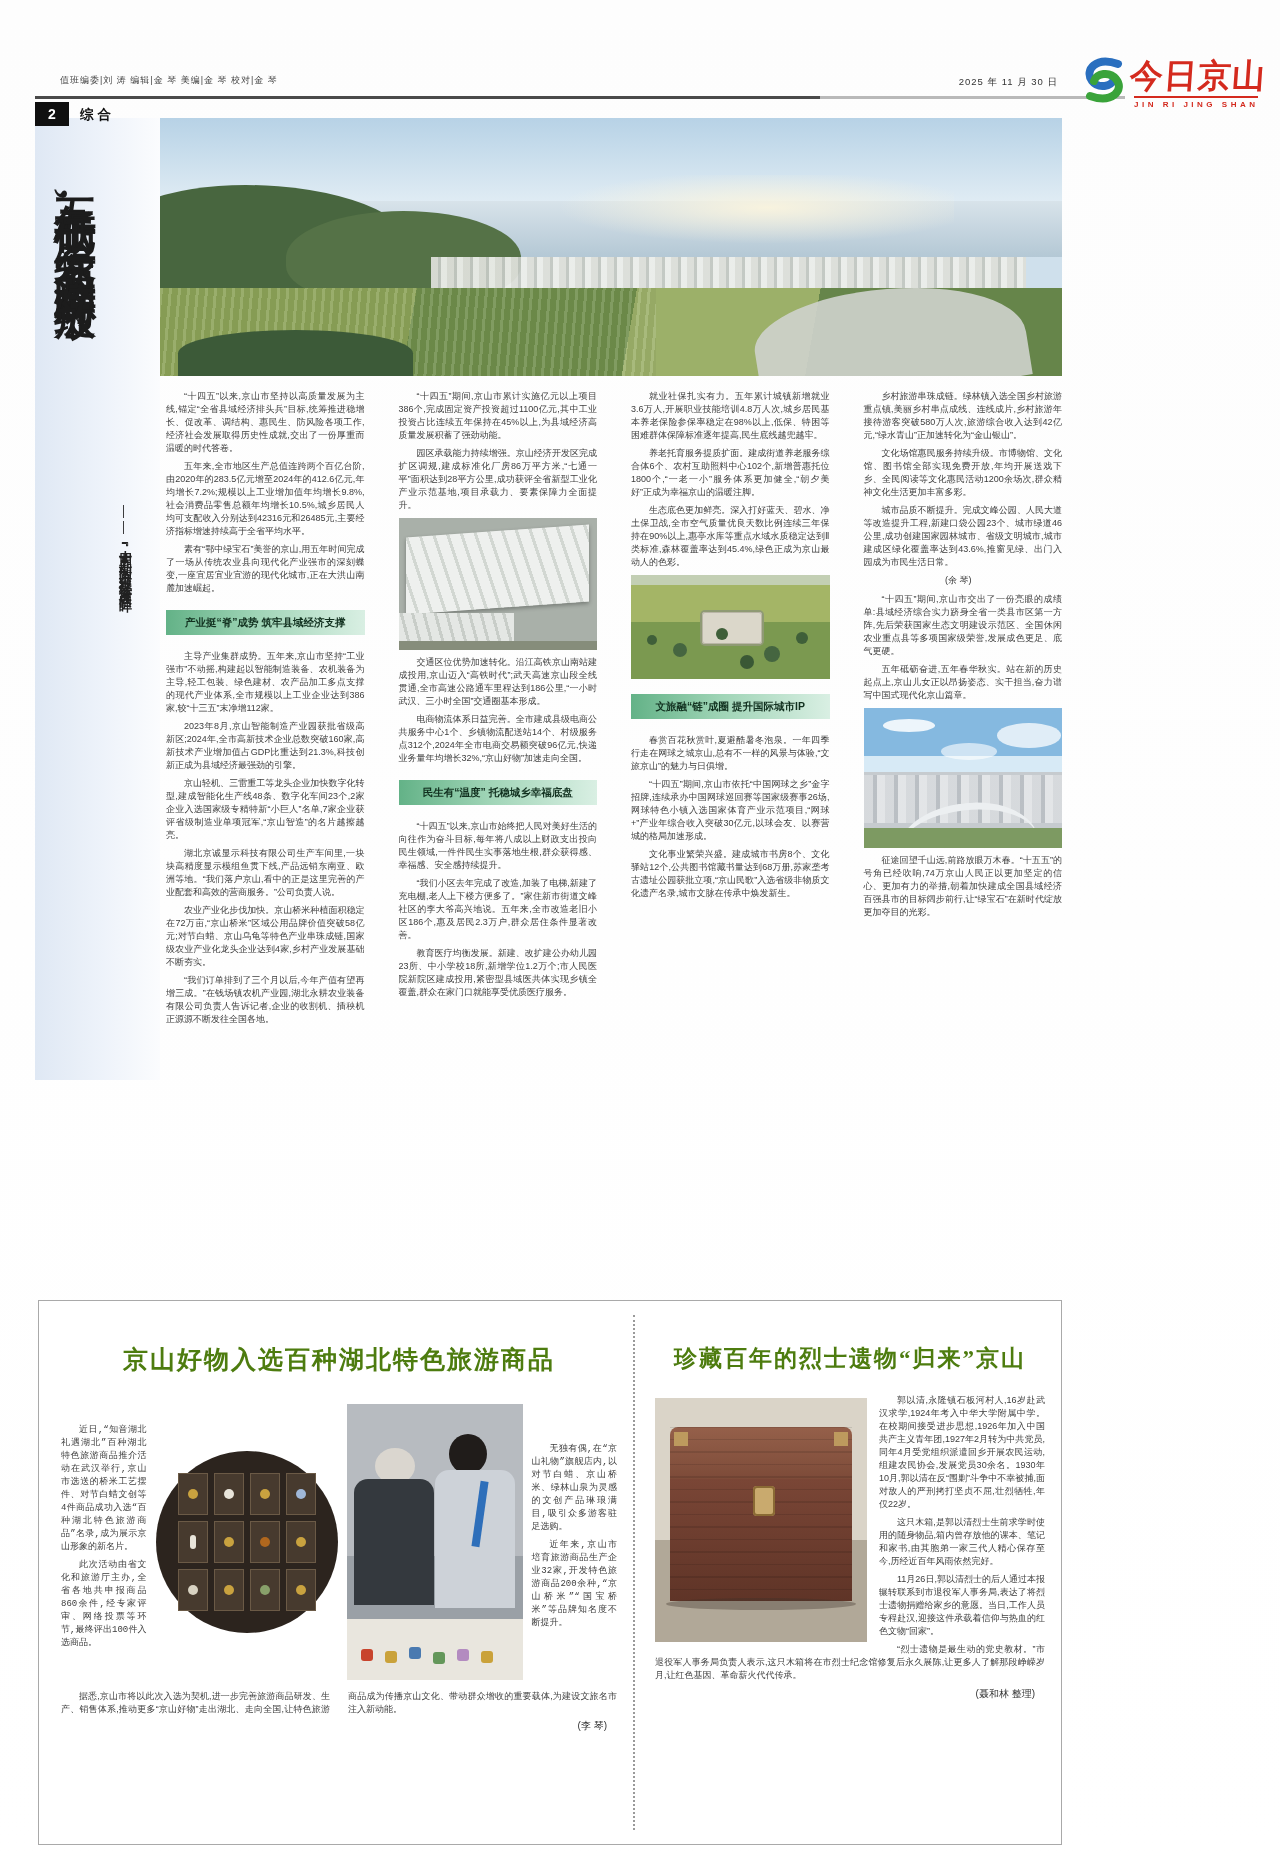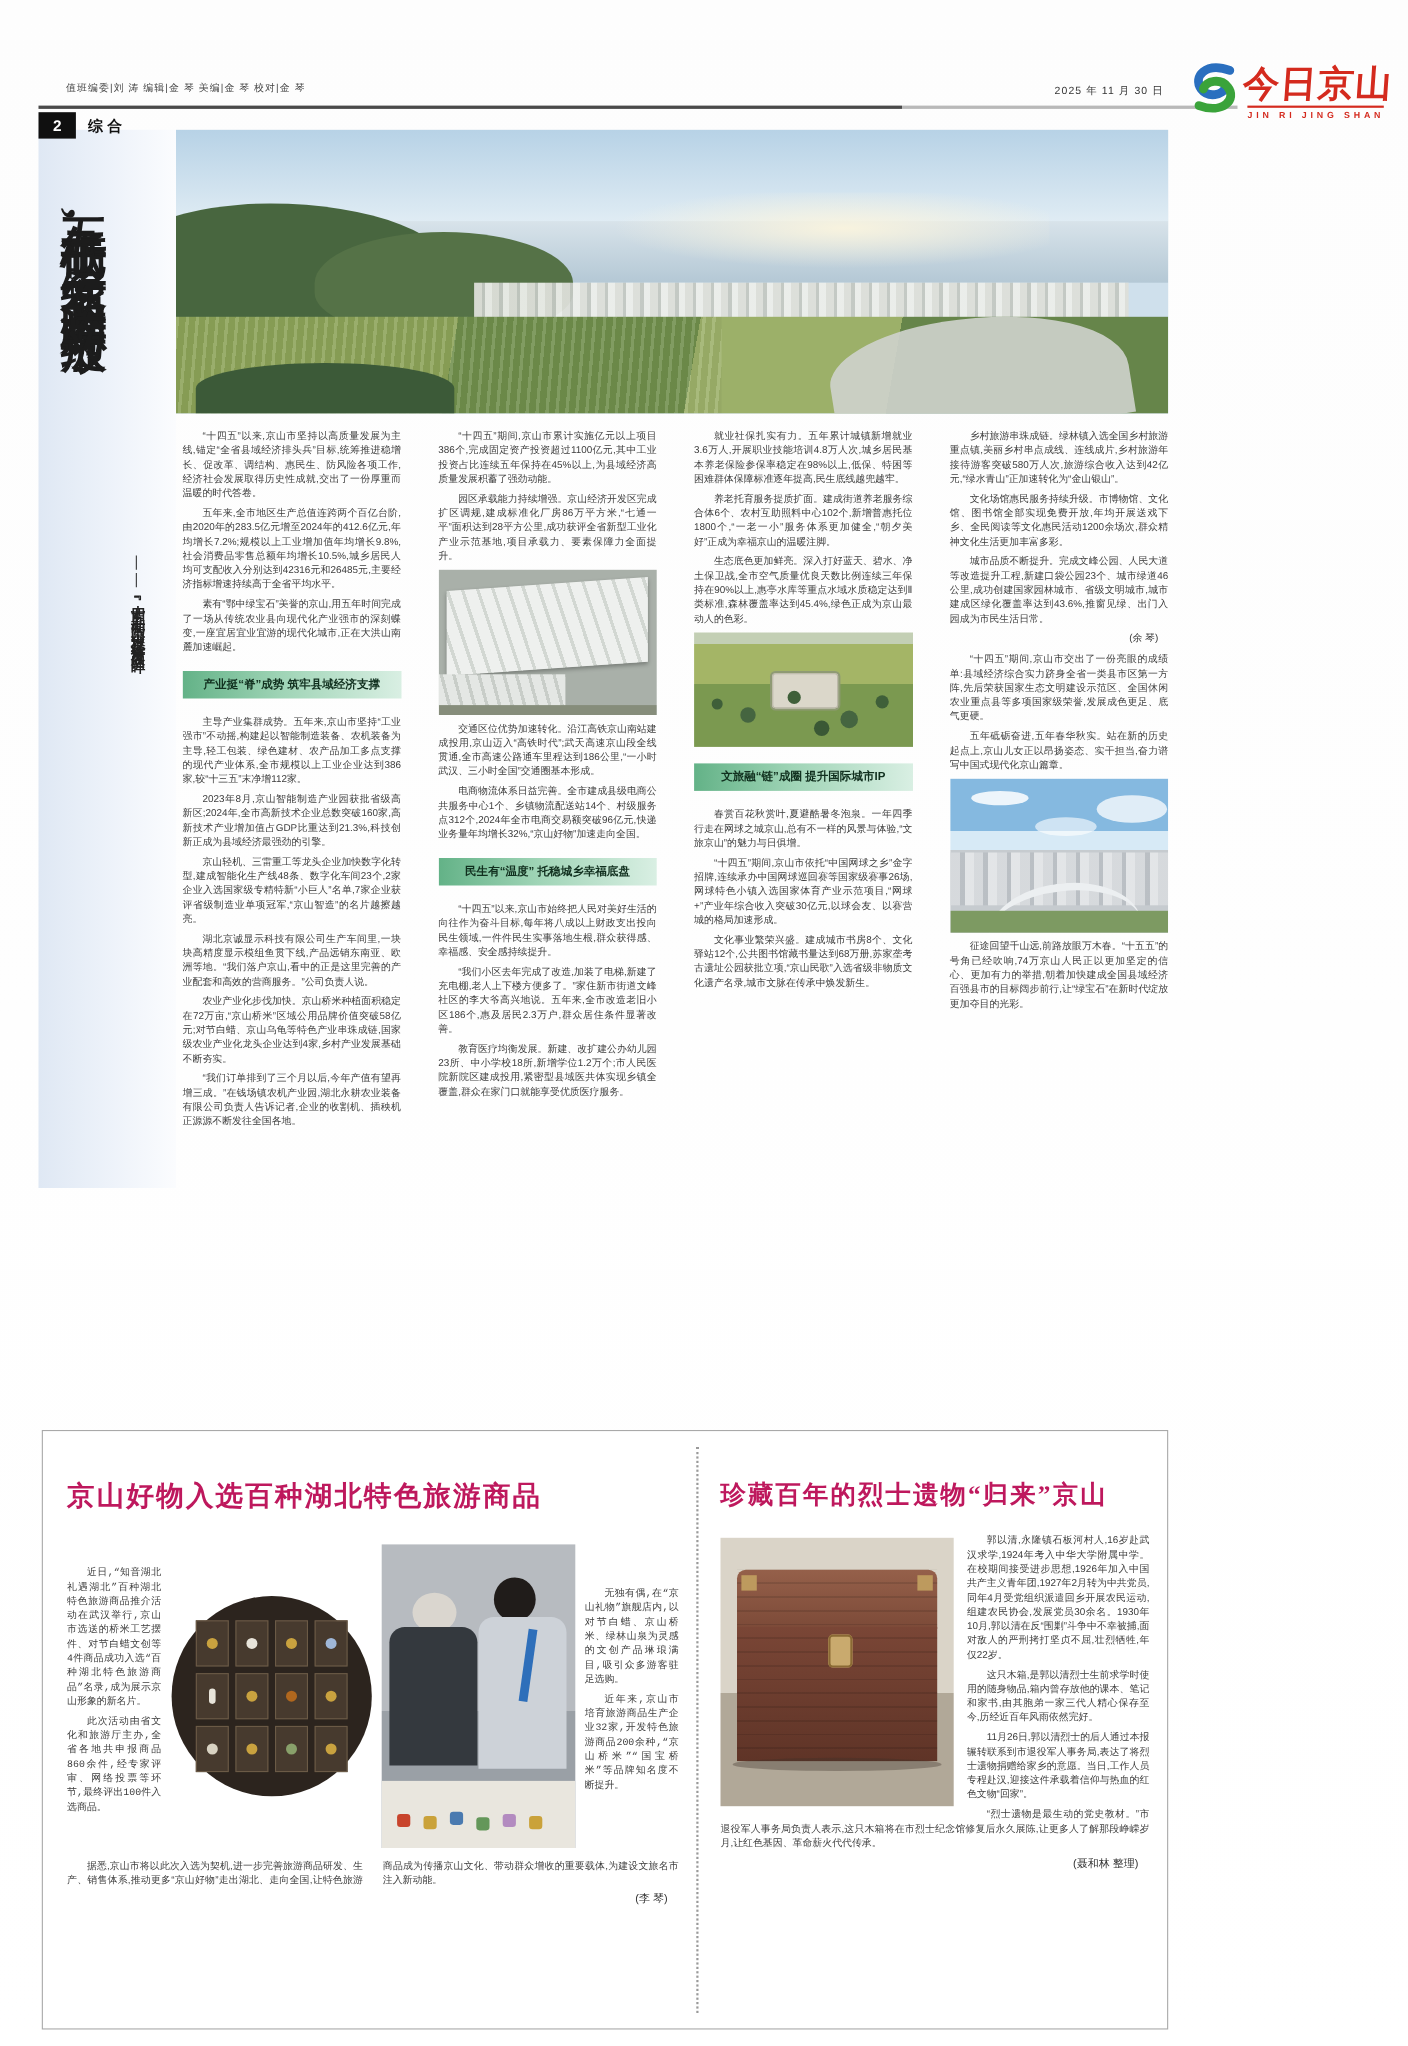--- a/index.html
+++ b/index.html
@@ -56,21 +56,21 @@
   .pt-road  { position: absolute; right: 4%; bottom: -8%; width: 30%; height: 42%; background: #cfd3cd;
     border-radius: 40% 60% 0 0; transform: rotate(-9deg); opacity: .9; }
   .pt-trees { position: absolute; left: 2%; bottom: 0; width: 26%; height: 18%; background: #3c5a38; border-radius: 50% 50% 0 0; }
 
   .columns { position: absolute; left: 166px; top: 390px; width: 896px; height: 902px;
     display: flex; gap: 34px; overflow: hidden; }
   .col { width: 207px; font-size: 9px; line-height: 13px; color: #3d3d3d; text-align: justify; }
   .col p { text-indent: 2em; margin-bottom: 5px; }
   .sec-box { margin: 15px 0; padding: 6px 4px; text-align: center; font-size: 10.5px; font-weight: bold;
     color: #11301f; background: linear-gradient(90deg,#63b287 0%, #9fd4b6 45%, #d9efe3 100%); }
-  .byline { text-align: right; font-size: 9px; color: #333; padding-right: 1em; margin: 2px 0 6px; }
+  .byline { text-align: center; font-size: 9px; color: #333; padding-right: 1em; margin: 2px 0 6px; }
 
   .photo-factory { width: 100%; height: 132px; margin: 6px 0; background: #a9b0a9; }
   .pf-roof  { position: absolute; left: 4%; top: 10%; width: 92%; height: 58%; transform: skewY(-4deg);
     background: repeating-linear-gradient(72deg,#eef0ee 0 10px,#d2d7d2 10px 13px); box-shadow: 0 2px 4px rgba(0,0,0,.3); }
   .pf-low   { position: absolute; left: 0; bottom: 6%; width: 58%; height: 22%;
     background: repeating-linear-gradient(75deg,#e4e7e4 0 8px,#c8cdc8 8px 11px); }
   .pf-ground{ position: absolute; left: 0; bottom: 0; width: 100%; height: 7%; background: #868d7b; }
 
   .photo-fields { width: 100%; height: 104px; margin: 6px 0;
     background: linear-gradient(180deg,#c3cfb4 0 10%, #a4b566 10% 45%, #7b9950 45%); }
@@ -89,21 +89,21 @@
   .pc-green  { position: absolute; left: 0; bottom: 0; width: 100%; height: 14%; background: #7d9a62; }
 
   
   .bottom-box { position: absolute; left: 38px; top: 1300px; width: 1024px; height: 545px;
     border: 1px solid #a9a9a9; background: #fff; }
   .divider-v { position: absolute; left: 594px; top: 14px; bottom: 14px; width: 0;
     border-left: 2px dotted #9a9a9a; }
   .b-article { position: absolute; top: 0; }
   .b-left  { left: 22px;  width: 556px; height: 100%; }
   .b-right { left: 616px; width: 390px; height: 100%; }
-  .b-headline { text-align: left; margin-top: 42px; font-size: 25px; font-weight: 900; color: #be185d;
+  .b-headline { text-align: center; margin-top: 42px; font-size: 25px; font-weight: 900; color: #4d7c0f;
     font-family: "Liberation Serif", "DejaVu Serif", serif; letter-spacing: 2px; white-space: nowrap; }
   .b-right .b-headline { font-size: 23px; }
   .b-body { font-size: 9px; line-height: 13px; color: #3d3d3d; text-align: justify; }
   .b-body p { text-indent: 2em; margin-bottom: 5px; }
 
   .bl-row { display: flex; gap: 9px; margin-top: 22px; align-items: center; font-family: Liberation Mono, monospace; }
   .bl-colA { width: 92px; }
   .bl-colB { width: 92px; }
 
   .photo-circle { width: 182px; height: 182px; border-radius: 50%; background: #2c241e; flex: 0 0 auto;

